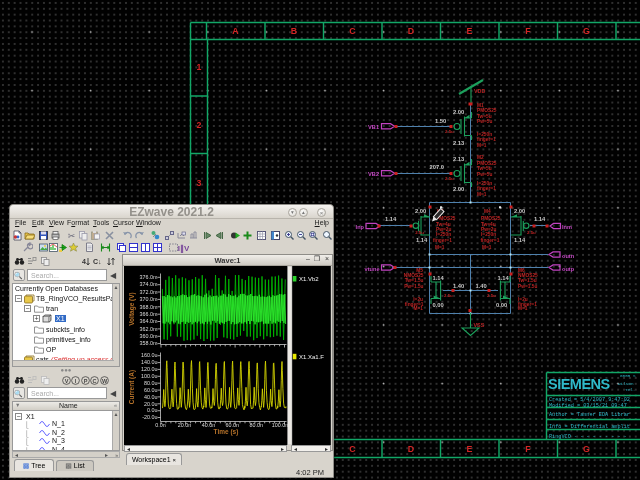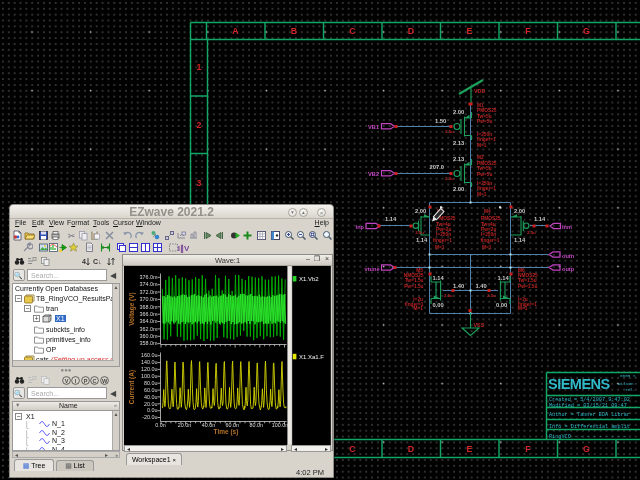--- a/index.html
+++ b/index.html
@@ -609,21 +609,21 @@
   <div style="position:absolute;left:2px;top:205px;width:106px;height:12px">
    <div style="position:absolute;left:0;top:0;width:40px;height:12px;background:#e8e5e0;border:1px solid #999;border-bottom:none;border-radius:3px 3px 0 0;font-size:7px;text-align:center;line-height:11px"><span style="color:#3a6fd8">▩</span> Tree</div>
    <div style="position:absolute;left:42px;top:1px;width:38px;height:11px;background:#ccc8c0;border:1px solid #999;border-bottom:none;border-radius:3px 3px 0 0;font-size:7px;text-align:center;line-height:10px"><span style="color:#666">▩</span> List</div>
   </div>
  </div>
 
  <div style="position:absolute;left:112px;top:49px;width:211px;height:197px;background:#b8b4ac;border:1px solid #8f8d88">
 
   <div style="position:absolute;left:0;top:0;width:209px;height:195px;background:#d8d4cc">
    <div style="position:absolute;left:0;top:0;width:100%;height:11px;background:linear-gradient(#f0eee9,#cfcbc3);border-bottom:1px solid #a8a49c">
-    <div style="text-align:center;font-size:7.5px;font-weight:normal;color:#333;line-height:11px">Wave:1</div>
+    <div style="text-align:center;font-size:7.5px;font-weight:bold;color:#333;line-height:11px">Wave:1</div>
     <span style="position:absolute;right:22px;top:0;font-size:7px;color:#333">–</span>
     <span style="position:absolute;right:12px;top:0;font-size:7px;color:#333">❐</span>
     <span style="position:absolute;right:3px;top:0;font-size:7px;color:#333">×</span>
    </div>
 
    <div style="position:absolute;left:1px;top:11px;width:207px;height:179px;background:#000"></div>
    <svg style="position:absolute;left:1px;top:11px" width="207" height="179" viewBox="121 264 207 179">
     <rect x="122" y="264" width="210" height="179" fill="#000"></rect>
 <rect x="284.5" y="264" width="4.5" height="179" fill="#ece9e4" stroke="#999" stroke-width="0.5"></rect>
 <rect x="328" y="264" width="4" height="179" fill="#ece9e4" stroke="#999" stroke-width="0.5"></rect>

